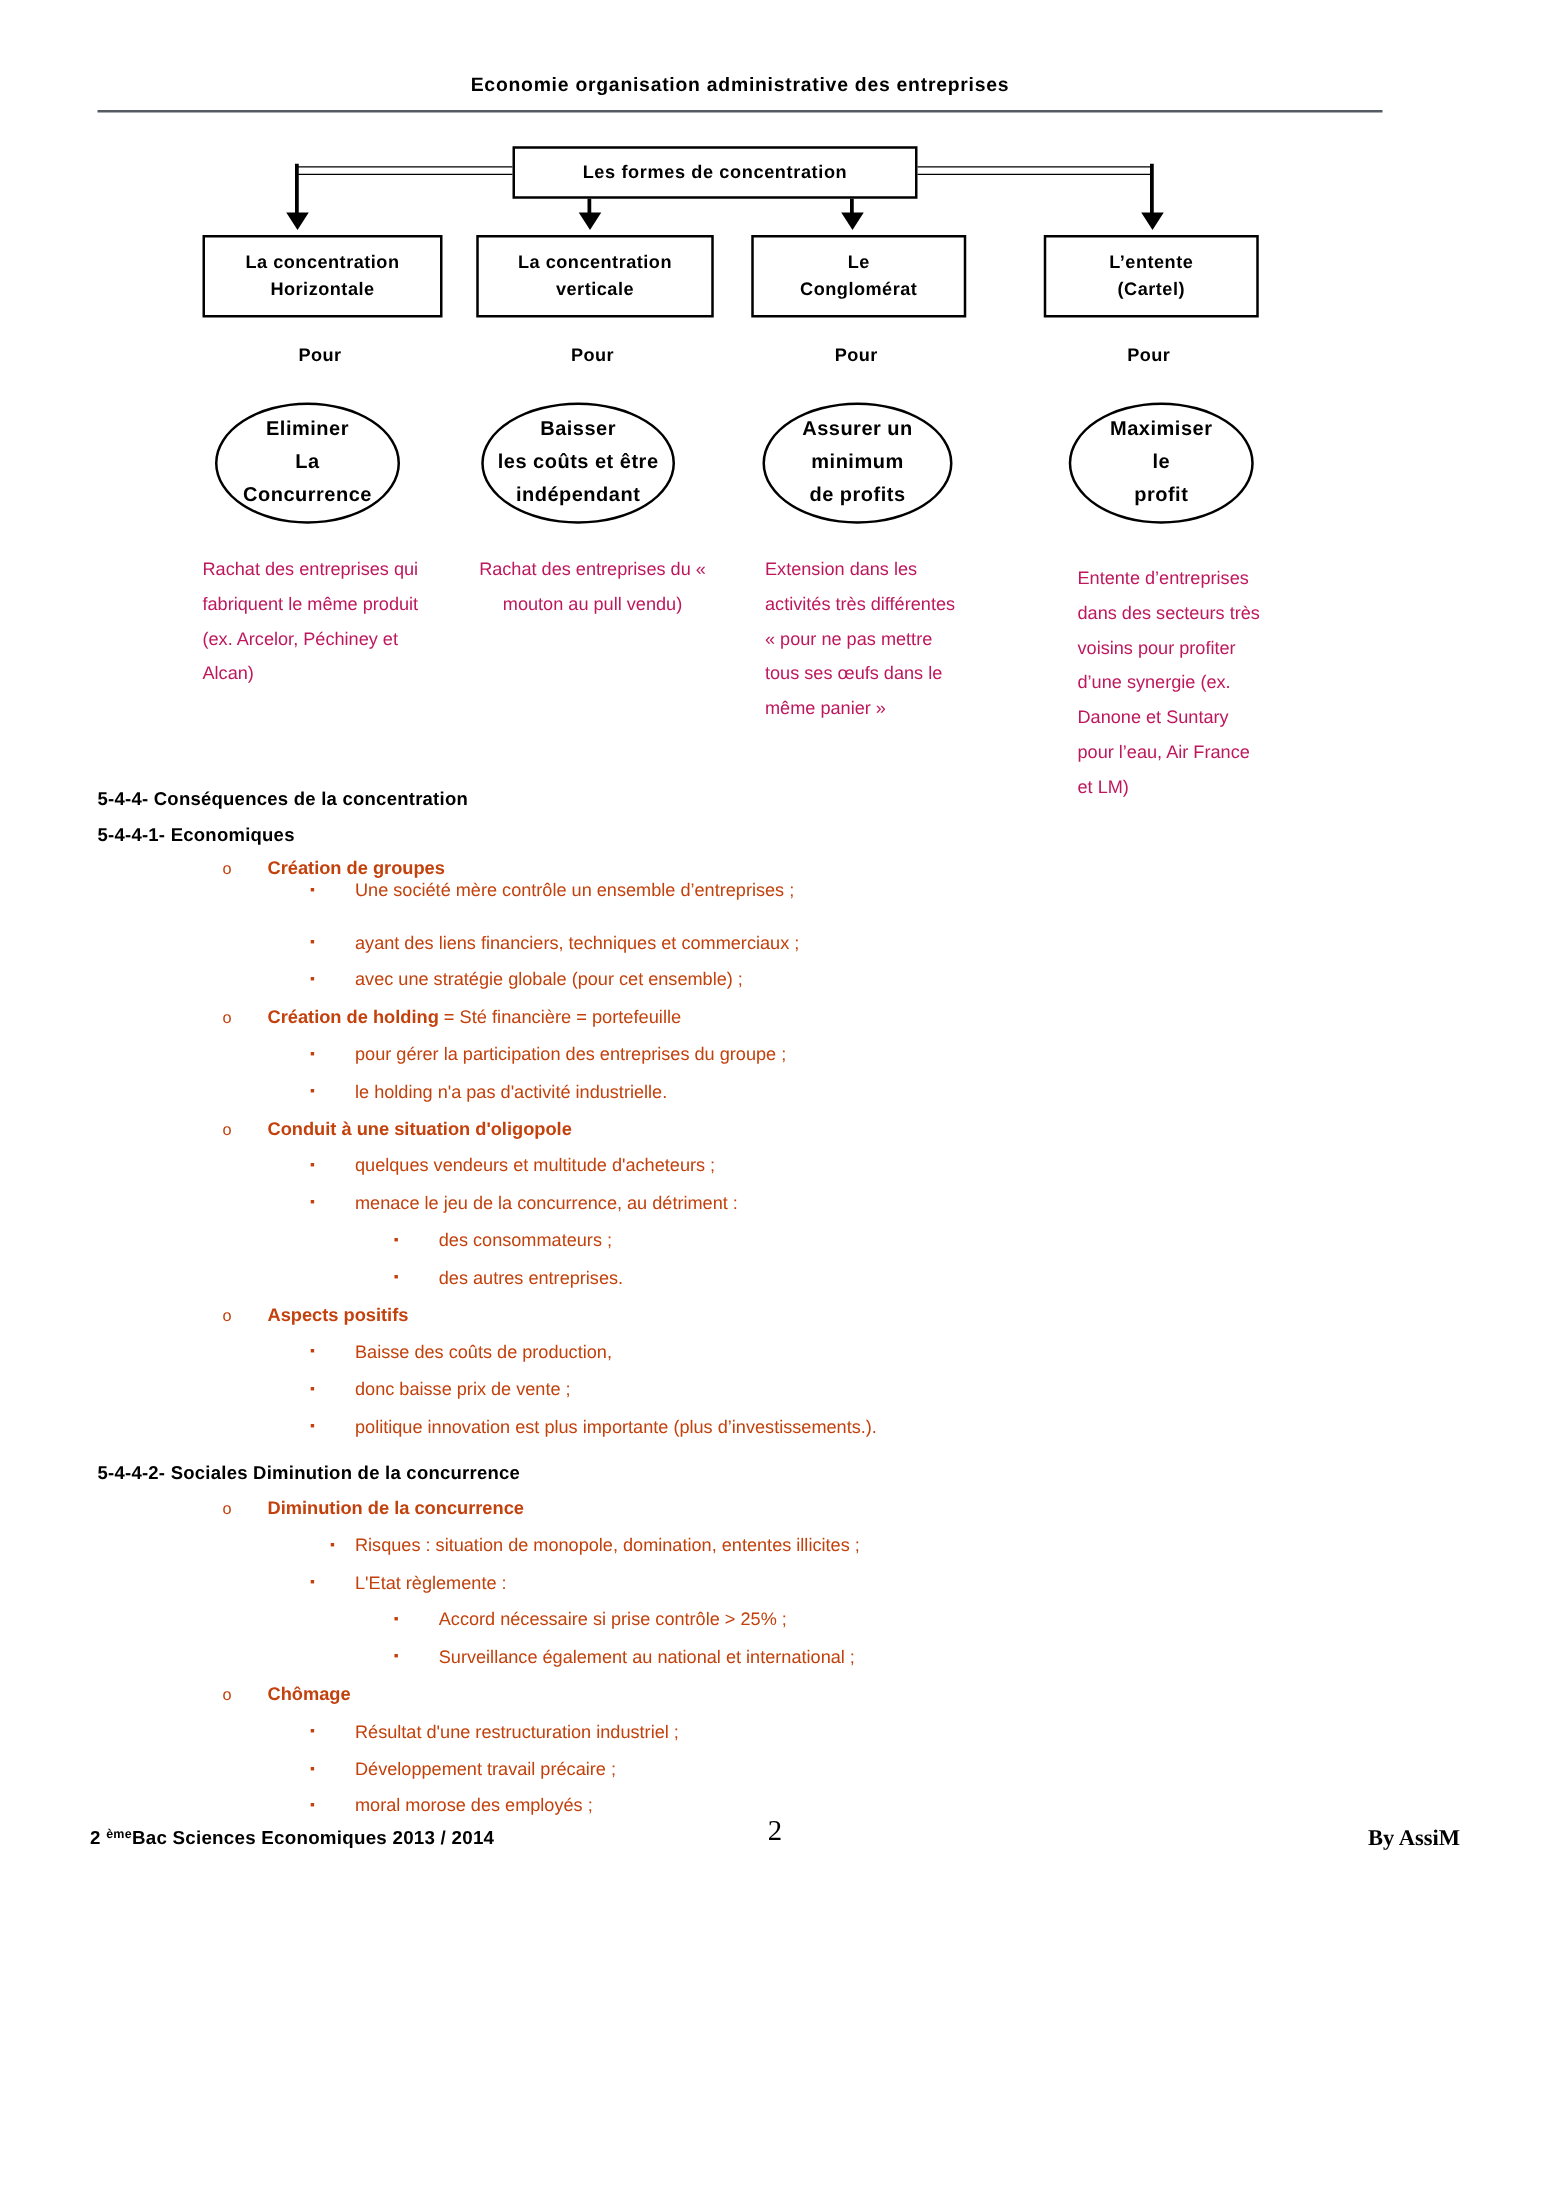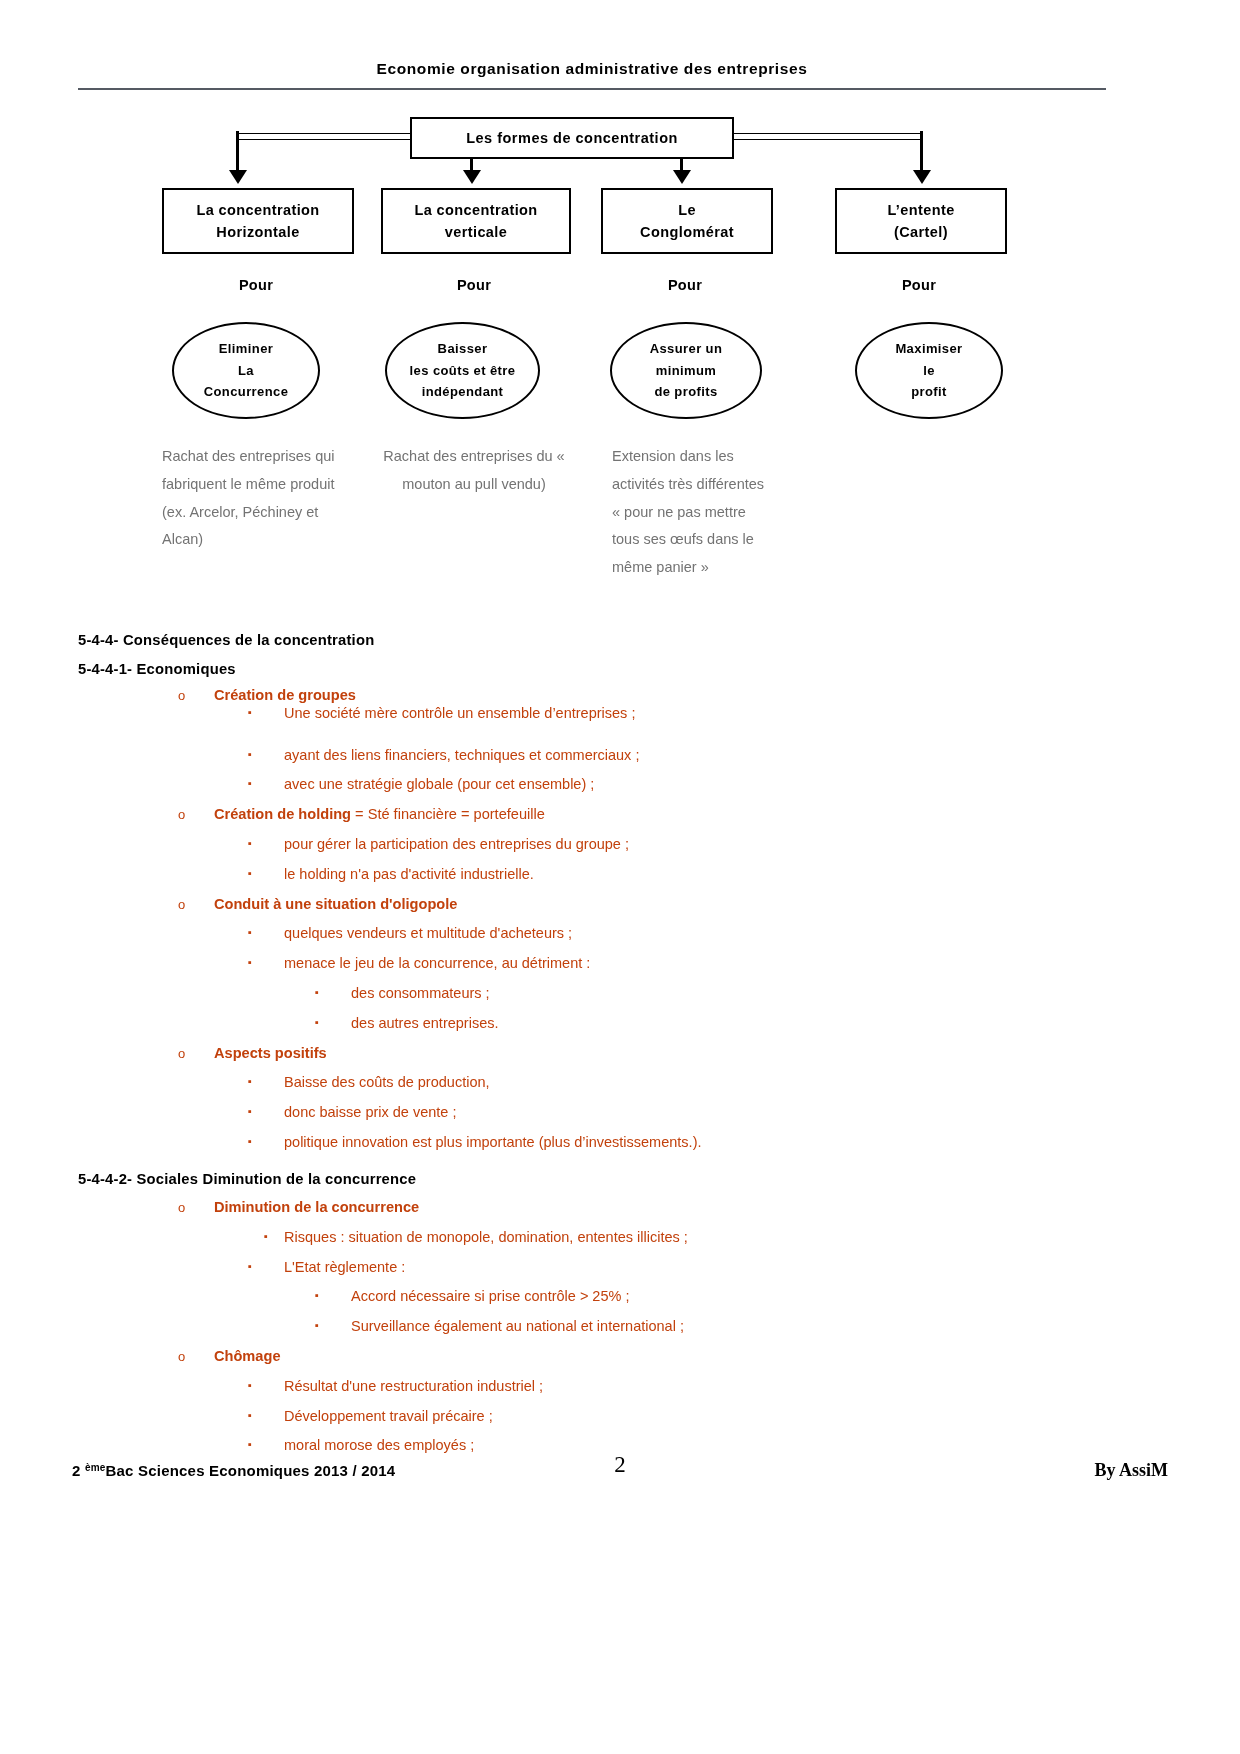--- a/index.html
+++ b/index.html
@@ -119,32 +119,32 @@
     position: absolute;
     top: 322px;
     height: 97px;
     border: 2.2px solid #000;
     border-radius: 50%;
     background: #fff;
     display: flex;
     flex-direction: column;
     align-items: center;
     justify-content: center;
-    font-size: 13px;
+    font-size: 16px;
     font-weight: bold;
     letter-spacing: 0.4px;
     line-height: 1.65;
     box-sizing: border-box;
   }
 
   .caption {
     position: absolute;
     font-size: 14.5px;
     line-height: 1.92;
-    color: #737373;
+    color: #be185d;
   }
   .caption.left-align { text-align: left; }
   .caption.center-align { text-align: center; }
 
   
   .body-text { position: absolute; left: 0; top: 0; width: 1240px; }
 
   .h3 {
     position: absolute;
     left: 78px;
@@ -268,20 +268,21 @@
     <div class="node-box" style="left:835px; width:168px;">
       <span>L’entente</span>
       <span>(Cartel)</span>
     </div>
     <div class="pour-label" style="left:835px; width:168px;">Pour</div>
     <div class="ellipse" style="left:855px; width:148px;">
       <span>Maximiser</span>
       <span>le</span>
       <span>profit</span>
     </div>
+    <div class="caption left-align" style="left:862px; top:450px; width:150px;">Entente d’entreprises dans des secteurs très voisins pour profiter d’une synergie (ex. Danone et Suntary pour l’eau, Air France et LM)</div>
   </div>
 
   <div class="body-text">
     <div class="h3" style="top:632px;">5-4-4- Conséquences de la concentration</div>
     <div class="h3" style="top:661px;">5-4-4-1- Economiques</div>
     <div id="list-1">
         <div class="li lvl1" style="top: 687px;"><span class="marker">o</span><span>Création de groupes</span></div>
         <div class="li lvl2" style="top: 705px;"><span class="marker">▪</span><span>Une société mère contrôle un ensemble d’entreprises ;</span></div>
         <div class="li lvl2" style="top: 746.6px;"><span class="marker">▪</span><span>ayant des liens financiers, techniques et commerciaux ;</span></div>
         <div class="li lvl2" style="top: 776.4px;"><span class="marker">▪</span><span>avec une  stratégie globale (pour cet ensemble) ;</span></div>

